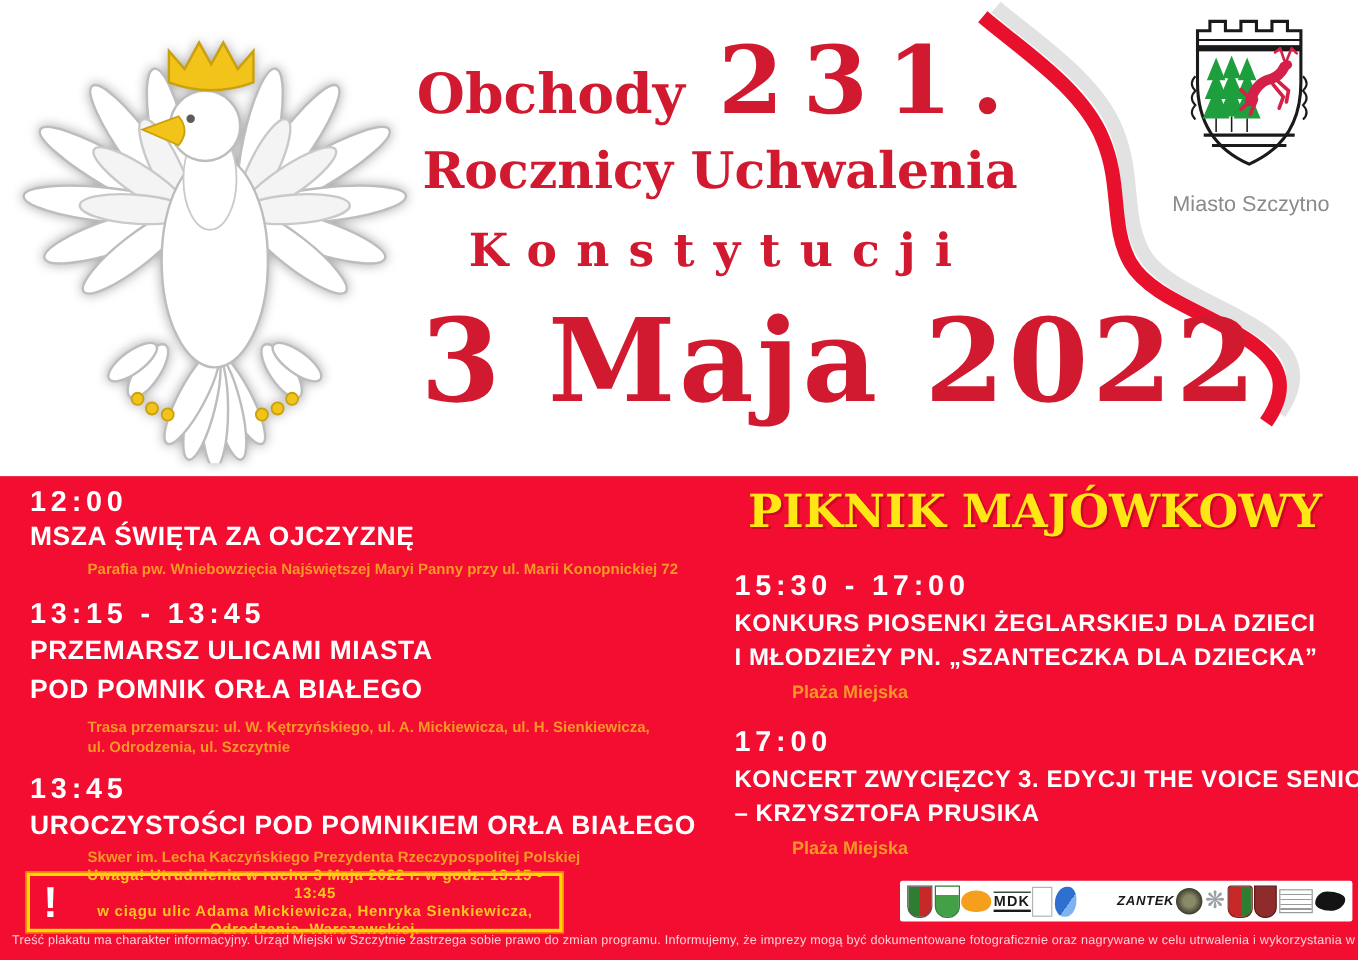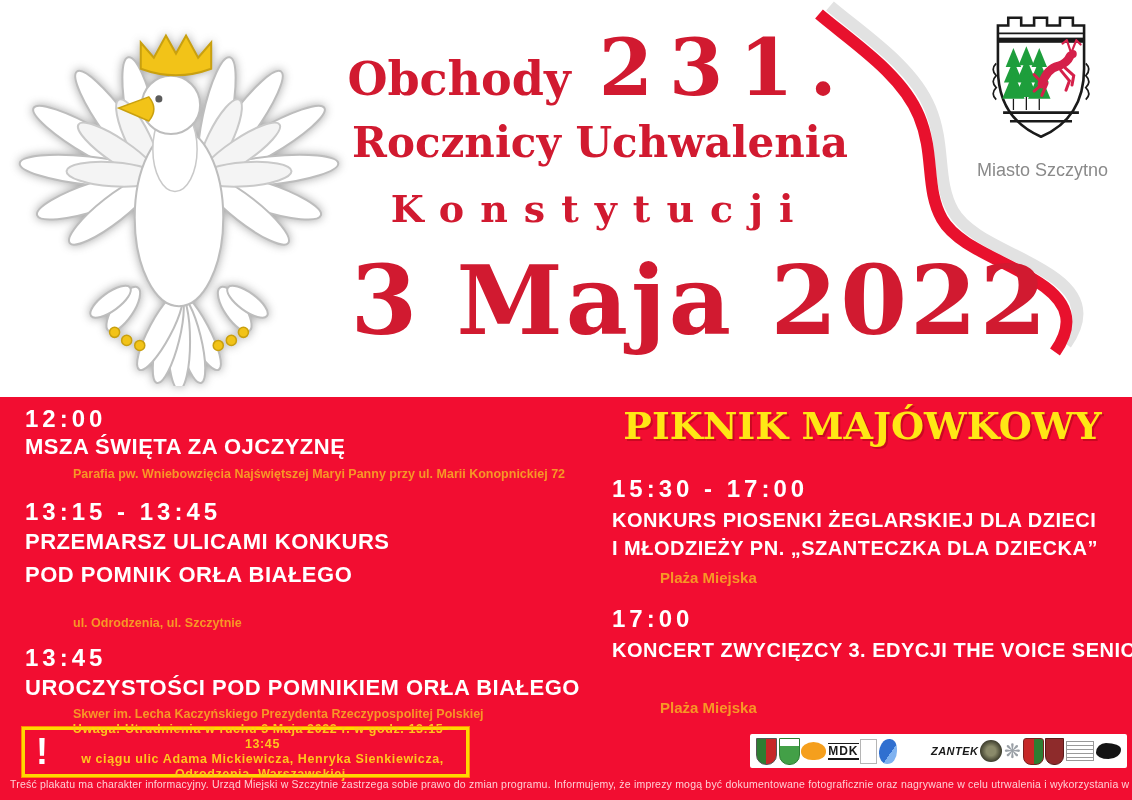--- a/index.html
+++ b/index.html
@@ -169,22 +169,23 @@
     <div id="cityLabel">Miasto Szczytno</div>
   </div>
 
   <div id="red">
 
     <div class="time" style="top:8px">12:00</div>
     <div class="etitle" style="top:37px">MSZA ŚWIĘTA ZA OJCZYZNĘ</div>
     <div class="edetail" style="top:70px">Parafia pw. Wniebowzięcia Najświętszej Maryi Panny przy ul. Marii Konopnickiej 72</div>
 
     <div class="time" style="top:101px">13:15 - 13:45</div>
-    <div class="etitle" style="top:132px">PRZEMARSZ ULICAMI KONKURS</div>
+    <div class="etitle" style="top:132px">PRZEMARSZ ULICAMI MIASTA</div>
     <div class="etitle" style="top:165px">POD POMNIK ORŁA BIAŁEGO</div>
+    <div class="edetail" style="top:202px">Trasa przemarszu: ul. W. Kętrzyńskiego, ul. A. Mickiewicza, ul. H. Sienkiewicza,</div>
     <div class="edetail" style="top:219px">ul. Odrodzenia, ul. Szczytnie</div>
 
     <div class="time" style="top:247px">13:45</div>
     <div class="etitle" style="top:278px">UROCZYSTOŚCI POD POMNIKIEM ORŁA BIAŁEGO</div>
     <div class="edetail" style="top:310px">Skwer im. Lecha Kaczyńskiego Prezydenta Rzeczypospolitej Polskiej</div>
 
     <div id="warnbox">
       <div id="warnicon">!</div>
       <div id="warntext">
         <div>Uwaga! Utrudnienia w ruchu 3 Maja 2022 r. w godz. 13:15 - 13:45</div>
@@ -196,20 +197,21 @@
     <div id="rightcol">
       <div id="picnicHeader">PIKNIK MAJÓWKOWY</div>
 
       <div class="time" style="top:78px">15:30 - 17:00</div>
       <div class="etitle" style="top:112px">KONKURS PIOSENKI ŻEGLARSKIEJ DLA DZIECI</div>
       <div class="etitle" style="top:140px">I MŁODZIEŻY PN. „SZANTECZKA DLA DZIECKA”</div>
       <div class="edetail" style="top:172px">Plaża Miejska</div>
 
       <div class="time" style="top:208px">17:00</div>
       <div class="etitle" style="top:242px">KONCERT ZWYCIĘZCY 3. EDYCJI THE VOICE SENIOR</div>
+      <div class="etitle" style="top:270px">– KRZYSZTOFA PRUSIKA</div>
       <div class="edetail" style="top:302px">Plaża Miejska</div>
     </div>
 
     <div id="logosbar">
       <span class="plogo" style="width:19px;height:25px;background:linear-gradient(90deg,#2e7d32 50%,#c62828 50%);border:1px solid #555;border-radius:0 0 10px 10px;"></span>
       <span class="plogo" style="width:19px;height:25px;background:linear-gradient(180deg,#fff 28%,#43a047 28%);border:1px solid #2e7d32;border-radius:0 0 10px 10px;"></span>
       <span class="plogo" style="width:25px;height:18px;background:#f59f1d;border-radius:50% 50% 45% 45%;"></span>
       <span class="plogo txtlogo" style="font-size:12px;letter-spacing:1px;border-top:1px solid #1a1a1a;border-bottom:2px double #1a1a1a;line-height:14px;">MDK</span>
       <span class="plogo" style="width:15px;height:23px;background:#fff;border:1px solid #b5b5b5;"></span>
       <span class="plogo" style="width:18px;height:25px;background:linear-gradient(125deg,#2f6fd0 60%,#7fb2f0 60%);border-radius:60% 40% 55% 45%;"></span>

